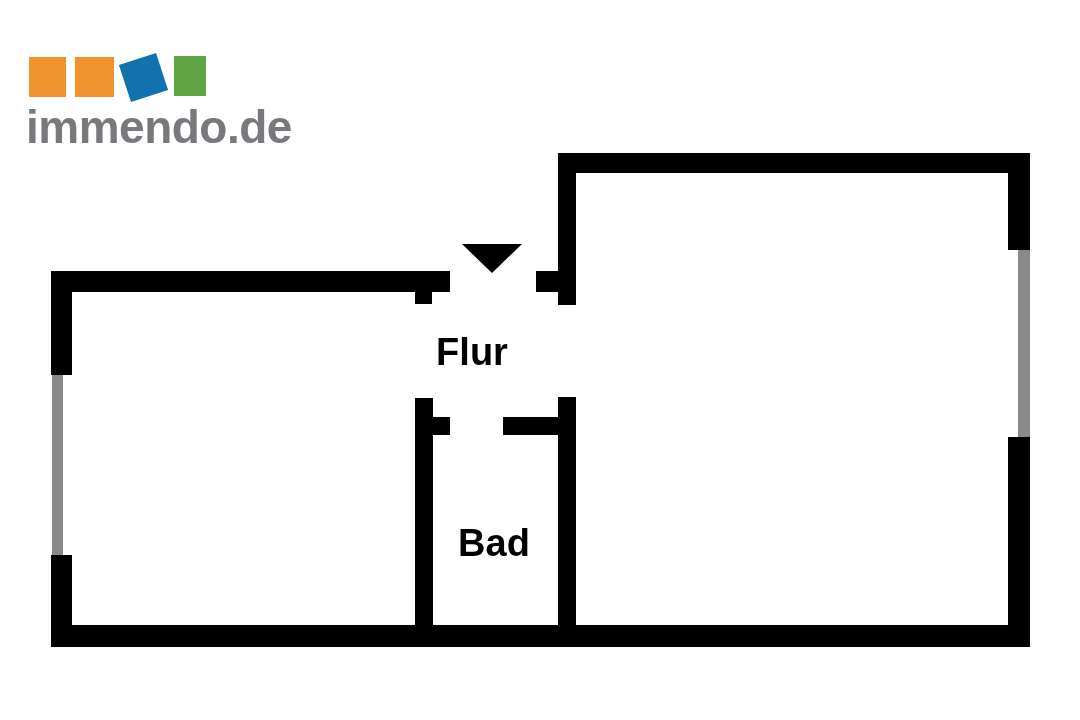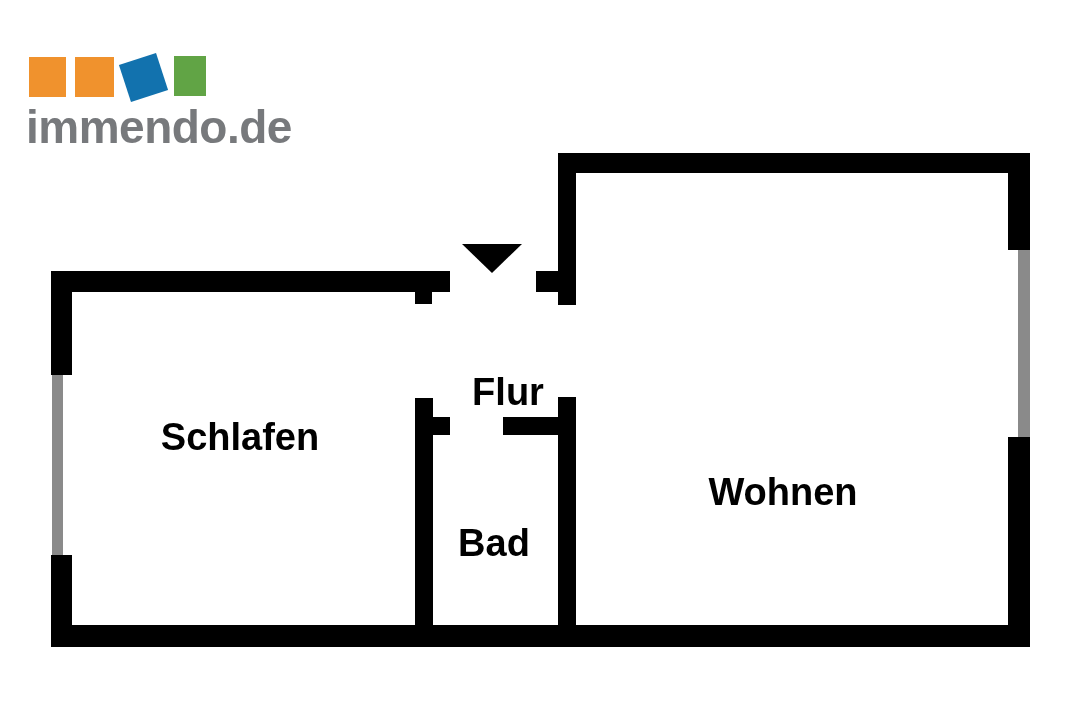--- a/index.html
+++ b/index.html
@@ -62,18 +62,16 @@
   <div class="wall" style="left:415px; top:398px; width:18px; height:249px;"></div>
   <div class="wall" style="left:433px; top:417px; width:17px; height:18px;"></div>
   <div class="wall" style="left:503px; top:417px; width:55px; height:18px;"></div>
   <div class="wall" style="left:558px; top:397px; width:18px; height:250px;"></div>
   <div class="wall" style="left:1008px; top:153px; width:22px; height:97px;"></div>
   <div class="window" style="left:1018px; top:250px; width:12px; height:187px;"></div>
   <div class="wall" style="left:1008px; top:437px; width:22px; height:210px;"></div>
 
   <div class="entrance-triangle" style="left:462px; top:244px;"></div>
 
-  <div class="room-label" style="left:240px; top:437px;">Schlafen</div>
-  <div class="room-label" style="left:508px; top:352px;margin-top:40px;">Flur</div>
+  <div class="room-label" style="left:472px; top:352px;">Flur</div>
   <div class="room-label" style="left:494px; top:543px;">Bad</div>
-  <div class="room-label" style="left:783px; top:492px;">Wohnen</div>
 
 </div>
 
 </body></html>

